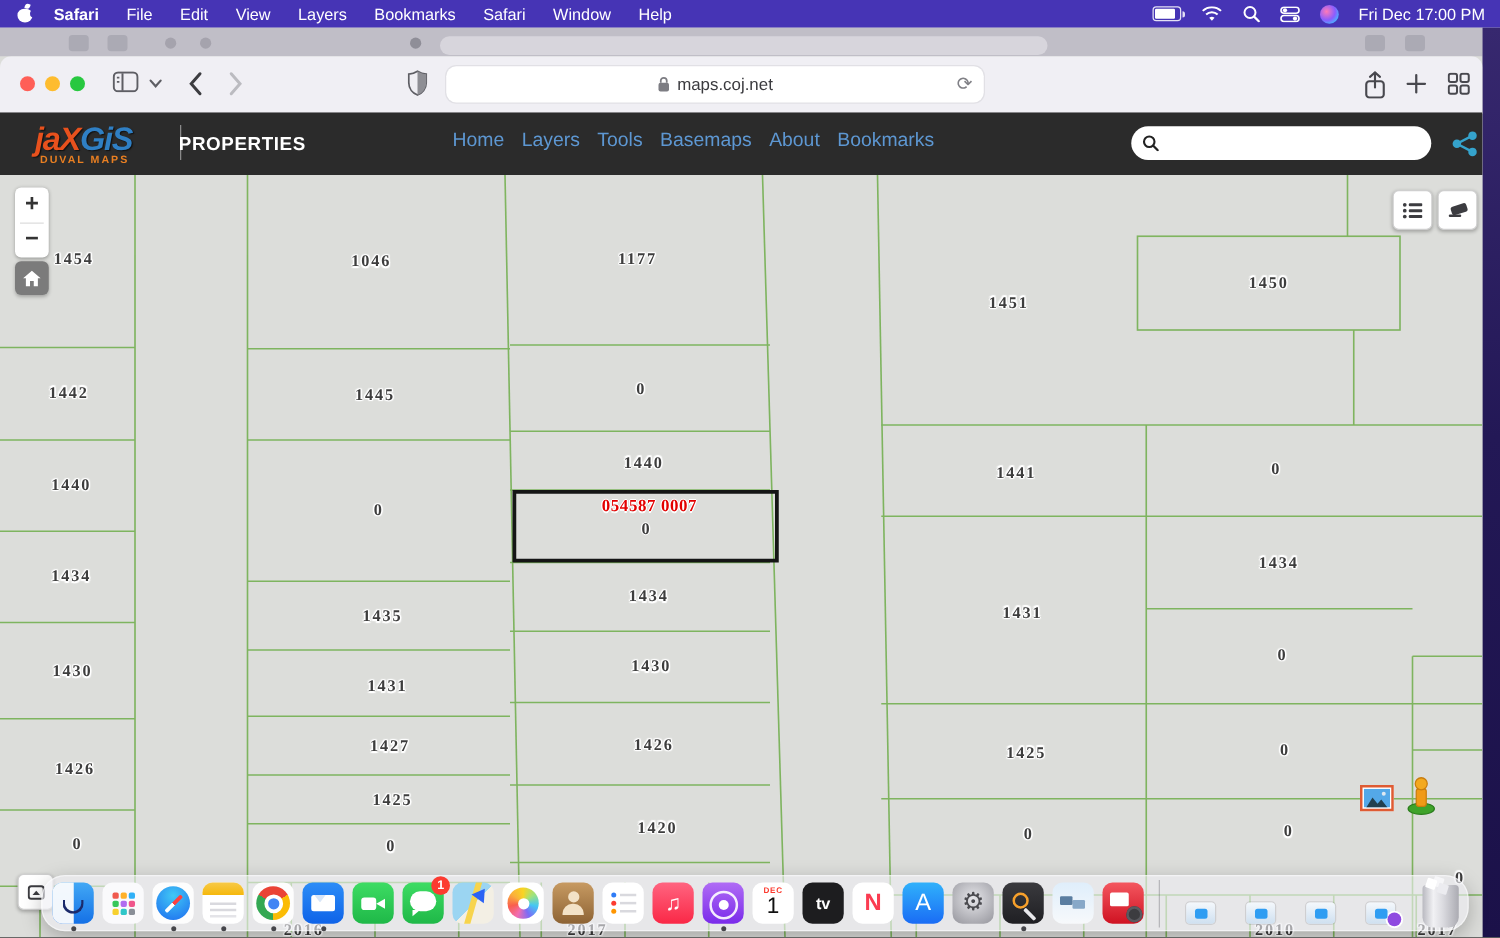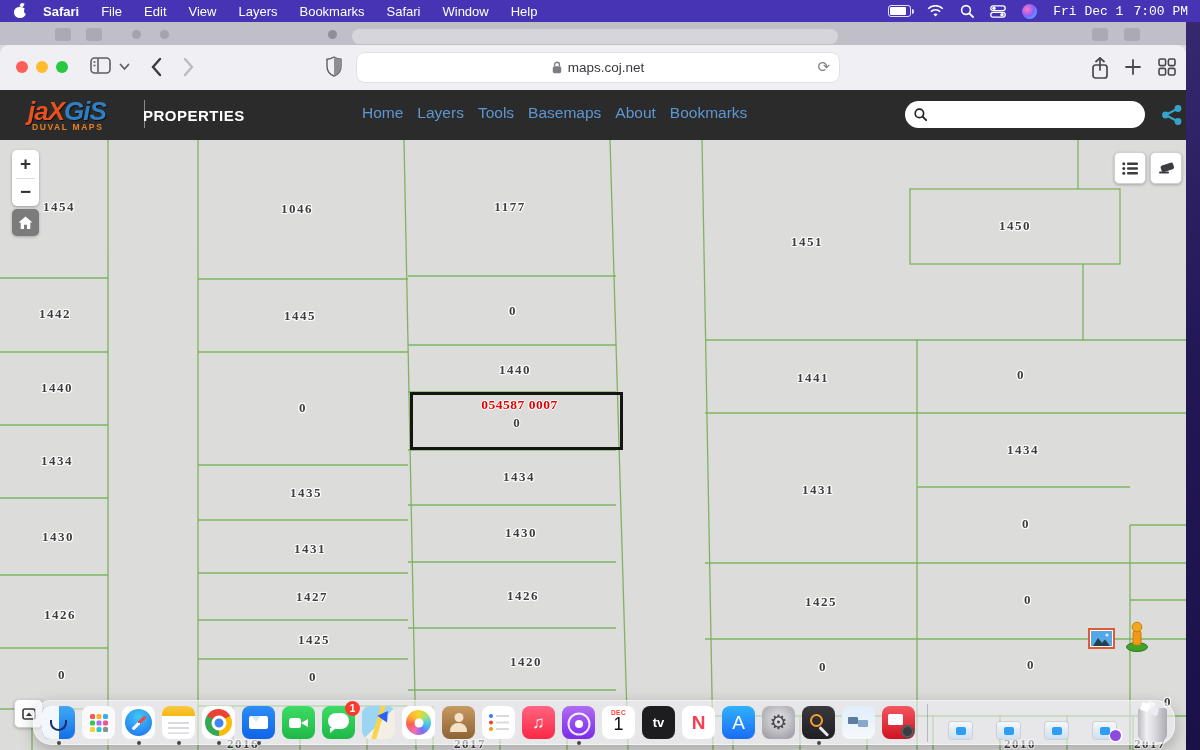--- a/index.html
+++ b/index.html
@@ -11,36 +11,36 @@
   .menubar .apple .body{position:absolute;left:0;top:3px;width:12px;height:11px;background:#fff;border-radius:45% 45% 50% 50%;}
   .menubar .apple .bite{position:absolute;right:-3px;top:4px;width:6px;height:6px;background:#4634b5;border-radius:50%;}
   .menubar .apple .leaf{position:absolute;left:6px;top:-1px;width:4px;height:4px;background:#fff;border-radius:60% 0 60% 0;transform:rotate(20deg);}
   .menu-items{display:flex;gap:22px;}
   .menu-items span{cursor:default;}
   .menu-items span.first{font-weight:700;}
   .menubar-right{margin-left:auto;display:flex;align-items:center;gap:16px;padding-right:12px;}
   .mb-batt{position:relative;width:21px;height:10px;border:1px solid rgba(255,255,255,.85);border-radius:3px;}
   .mb-batt i{position:absolute;left:1px;top:1px;bottom:1px;width:16px;background:#fff;border-radius:1px;}
   .mb-batt u{position:absolute;right:-4px;top:2.5px;width:2px;height:5px;background:rgba(255,255,255,.85);border-radius:0 2px 2px 0;}
-  .mb-clock{display:flex;gap:10px;font-size:13px;font-family:Liberation Mono, monospace;}
+  .mb-clock{display:flex;gap:0;font-size:13px;}
 
   
   .bgwin{position:absolute;left:0;top:22px;width:1186px;height:23px;background:#c0bec7;}
   .bgwin .pill{position:absolute;left:352px;top:7px;width:486px;height:15px;border-radius:8px;background:#d7d5dc;}
   .bgwin .chip{position:absolute;top:6px;width:16px;height:13px;border-radius:3px;background:#abaab4;}
   .bgwin .dot{position:absolute;top:8px;width:9px;height:9px;border-radius:50%;background:#a5a3ad;}
   .desktop-edge{position:absolute;right:0;top:22px;width:14px;height:728px;background:linear-gradient(180deg,#37286f,#231856 45%,#1b1149);z-index:5;}
 
   
   .window{position:absolute;left:0;top:45px;width:1186px;height:705px;border-radius:9px 9px 0 0;overflow:hidden;z-index:10;}
   .toolbar{position:absolute;left:0;top:0;width:100%;height:45px;background:#f0eff4;border-bottom:1px solid #d4d2d8;}
   .tl{position:absolute;top:16px;width:12px;height:12px;border-radius:50%;}
   .tl.red{left:16px;background:#ff5f57;} .tl.yel{left:36px;background:#febc2e;} .tl.grn{left:56px;background:#28c840;}
   .tb-ic{position:absolute;top:12px;color:#5e5e64;}
-  .url-pill{position:absolute;left:357px;top:8px;width:482px;height:29px;background:#fff;border-radius:8px;box-shadow:0 0 0 1px rgba(0,0,0,.06);display:flex;align-items:center;justify-content:center;gap:6px;color:#3a3a3e;font-size:13.5px;}
+  .url-pill{position:absolute;left:357px;top:8px;width:430px;height:29px;background:#fff;border-radius:8px;box-shadow:0 0 0 1px rgba(0,0,0,.06);display:flex;align-items:center;justify-content:center;gap:6px;color:#3a3a3e;font-size:13.5px;}
   .url-refresh{position:absolute;right:9px;top:5px;font-size:15px;color:#808086;}
 
   
   .site-header{position:absolute;left:0;top:45px;width:100%;height:50px;background:#2b2b2b;}
   .logo{position:absolute;left:28px;top:6px;display:flex;align-items:center;}
   .logo-word{font-style:italic;font-weight:800;font-size:26px;letter-spacing:-1px;text-shadow:1px 1px 1px rgba(0,0,0,.6);}
   .logo-jax{color:#e8511d;} .logo-gis{color:#2f7fc4;}
   .logo-sub{position:absolute;left:32px;top:32px;font-size:8.5px;font-weight:700;color:#e87f22;letter-spacing:1.6px;}
   .logo-div{width:1px;height:28px;background:#8a8a8a;margin:0 10px 0 12px;}
   .logo-section{color:#fff;font-weight:700;font-size:15px;letter-spacing:.5px;}

